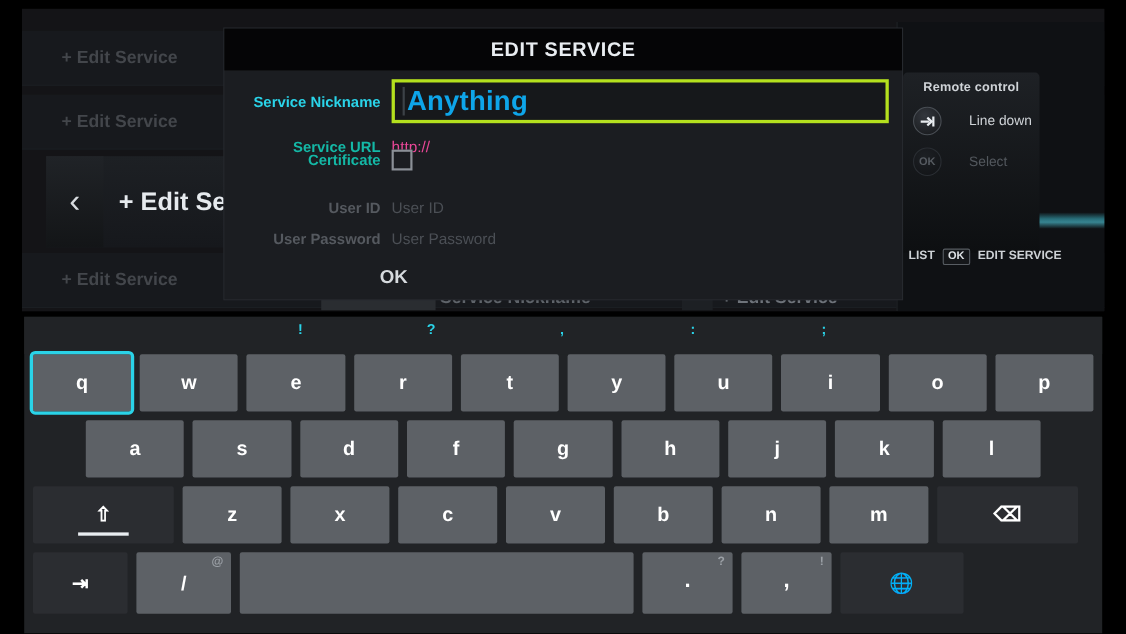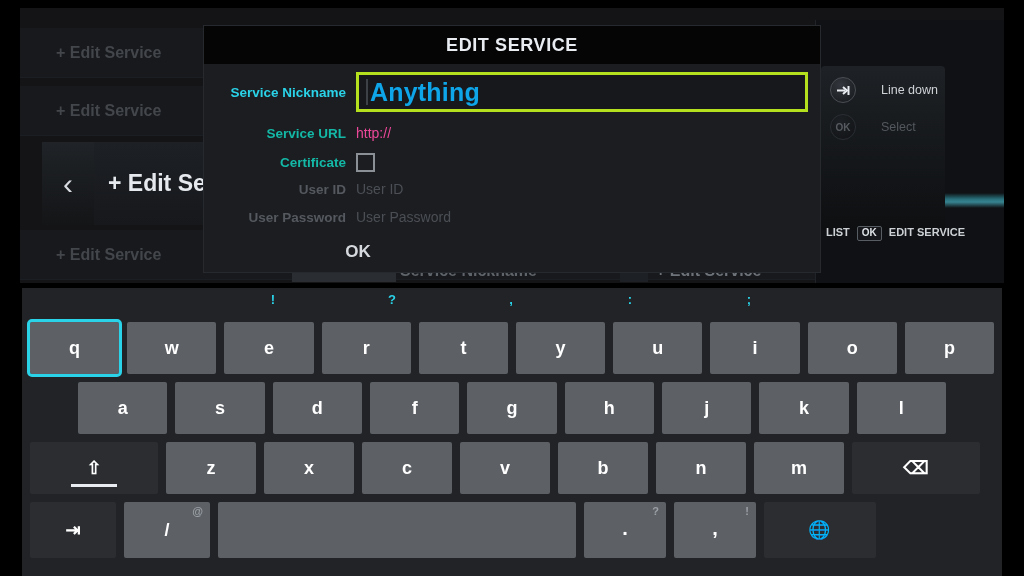--- a/index.html
+++ b/index.html
@@ -138,21 +138,21 @@
     position: relative;
     width: 452px; height: 40px;
     border: 3px solid #b4e01e;
     background: #16181b;
     display: flex; align-items: center;
   }
   .nick-caret { width: 2px; height: 26px; background: #3c4247; margin-left: 7px; }
   .nick-text { color: #0ea5e9; font-size: 25px; font-weight: bold; margin-left: 2px; letter-spacing: .2px; }
 
   .row-url { top: 56px; }
-  .row-cert { top: 85px; }
+  .row-cert { top: 68px; }
   .cert-box { width: 19px; height: 19px; border: 2px solid #8b9097; background: #1b1d21; }
   .row-uid { top: 112px; }
   .row-pwd { top: 140px; }
 
   .dialog-actions { position: absolute; top: 172px; left: 0; width: 616px; display: flex; }
   .dialog-actions .act {
     width: 50%; text-align: center; color: #d6dade;
     font-size: 17px; font-weight: bold; padding: 6px 0;
   }
   .act-ok { padding-left: 6px; }
@@ -231,20 +231,21 @@
     <div class="bg-row r3">
       <span>+ Edit Service</span>
     </div>
 
     <div class="bg-panel-right"></div>
   </div>
 
   <div class="teal-bar"></div>
 
   <div class="remote">
+    <div class="remote-title">Remote control</div>
 
     <div class="remote-item">
       <div class="btn-circle">
         <svg width="15" height="11" viewBox="0 0 15 11" aria-hidden="true">
           <path d="M1 5.5 H9" stroke="#e8ecf0" stroke-width="2" fill="none"></path>
           <path d="M7 2 L11 5.5 L7 9" stroke="#e8ecf0" stroke-width="2" fill="none"></path>
           <path d="M12.5 1 V10" stroke="#e8ecf0" stroke-width="2" fill="none"></path>
         </svg>
       </div>
       <div class="rlabel">Line down</div>

